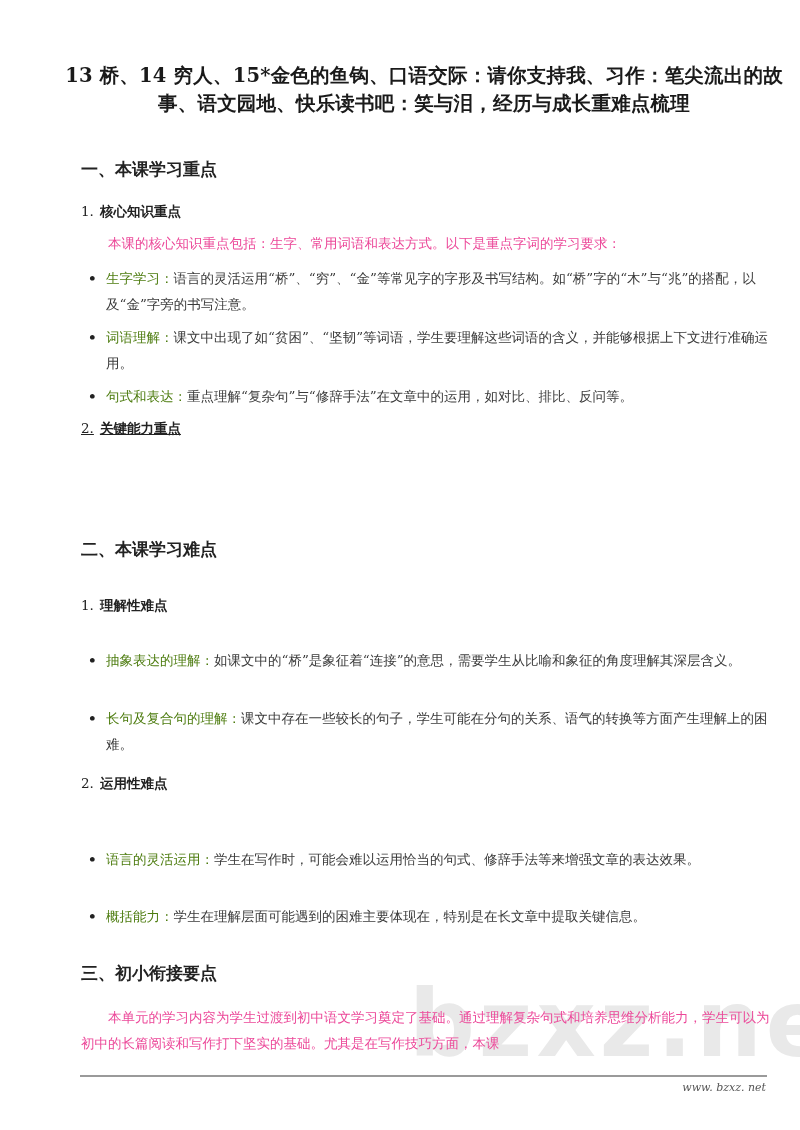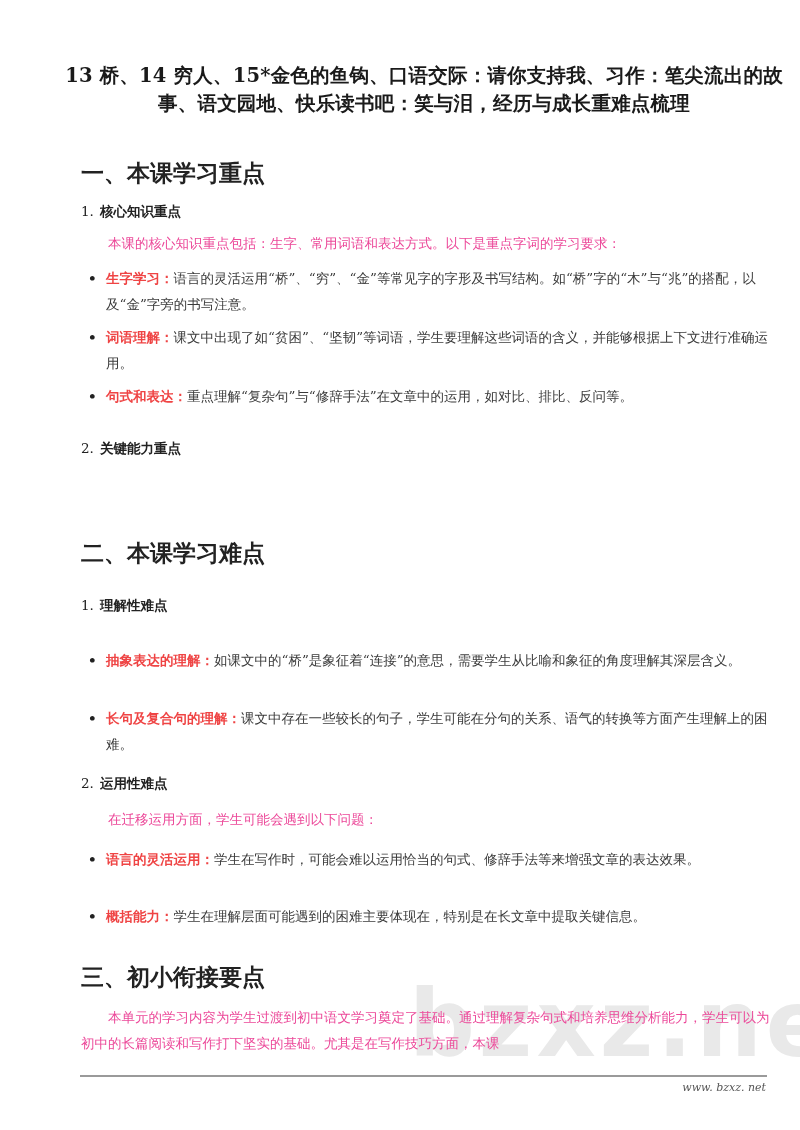--- a/index.html
+++ b/index.html
@@ -8,21 +8,21 @@
     font-family: "DejaVu Serif", "Liberation Serif", serif;
     color: #2a2a2a;
   }
   .page { position: absolute; left: 0; top: 0; width: 800px; height: 1130px; margin-left: 24px; }
   .title {
     position: absolute; left: 40px; top: 62px; width: 720px;
     text-align: center; font-size: 19.5px; line-height: 28px;
     font-weight: bold; color: #1a1a1a; letter-spacing: 0.2px;
   }
   .h1 {
-    position: absolute; left: 57px; font-size: 23px; font-weight: bold;
+    position: absolute; left: 57px; font-size: 17px; font-weight: bold;
     font-family: "DejaVu Sans", "Liberation Sans", sans-serif; color: #222;
   }
   .h2 {
     position: absolute; left: 57px; font-size: 13.5px; font-weight: bold;
     font-family: "DejaVu Sans", "Liberation Sans", sans-serif; color: #222;
   }
   .h2 .num { font-family: "DejaVu Serif", serif; font-weight: normal; margin-right: 6px; }
   .para {
     position: absolute; left: 57px; width: 690px;
     font-size: 13.5px; line-height: 26px; color: #ec4899;
@@ -30,21 +30,21 @@
   }
   .bullet {
     position: absolute; left: 62px; width: 690px;
     font-size: 13.5px; line-height: 26px; color: #3a3a3a;
     padding-left: 20px; box-sizing: border-box;
   }
   .bullet .dot {
     position: absolute; left: 2px; top: 0; font-weight: bold; color: #222;
   }
   .bullet .lead {
-    font-weight: bold; font-family: "DejaVu Sans", "Liberation Sans", sans-serif; color: #ef4444;
+    font-weight: normal; font-family: "DejaVu Sans", "Liberation Sans", sans-serif; color: #4d7c0f;
   }
   .watermark {
     position: absolute; left: 385px; top: 985px;
     font-family: "DejaVu Sans", "Liberation Sans", sans-serif;
     font-weight: bold; font-size: 92px; line-height: 80px;
     color: #e9e9e9; letter-spacing: 4px; z-index: 0;
   }
   .above { z-index: 1; }
   .footer-rule {
     position: absolute; left: 56px; top: 1075px; width: 687px; height: 2px;
@@ -76,21 +76,21 @@
   </div>
   <div class="bullet" style="top:324px;">
     <span class="dot">•</span>
     <span class="lead">词语理解：</span><span>课文中出现了如“贫困”、“坚韧”等词语，学生要理解这些词语的含义，并能够根据上下文进行准确运用。</span>
   </div>
   <div class="bullet" style="top:383px;">
     <span class="dot">•</span>
     <span class="lead">句式和表达：</span><span>重点理解“复杂句”与“修辞手法”在文章中的运用，如对比、排比、反问等。</span>
   </div>
 
-  <div class="h2" style="top:440px;">
+  <div class="h2" style="top:420px;text-decoration:underline;">
     <span class="num">2.</span><span>关键能力重点</span>
   </div>
 
   <div class="h1" style="top:538px;">二、本课学习难点</div>
 
   <div class="h2" style="top:597px;">
     <span class="num">1.</span><span>理解性难点</span>
   </div>
 
   <div class="bullet" style="top:647px;">
@@ -98,21 +98,20 @@
     <span class="lead">抽象表达的理解：</span><span>如课文中的“桥”是象征着“连接”的意思，需要学生从比喻和象征的角度理解其深层含义。</span>
   </div>
   <div class="bullet" style="top:705px;">
     <span class="dot">•</span>
     <span class="lead">长句及复合句的理解：</span><span>课文中存在一些较长的句子，学生可能在分句的关系、语气的转换等方面产生理解上的困难。</span>
   </div>
 
   <div class="h2" style="top:775px;">
     <span class="num">2.</span><span>运用性难点</span>
   </div>
-  <div class="para" style="top:806px;">在迁移运用方面，学生可能会遇到以下问题：</div>
 
   <div class="bullet" style="top:846px;">
     <span class="dot">•</span>
     <span class="lead">语言的灵活运用：</span><span>学生在写作时，可能会难以运用恰当的句式、修辞手法等来增强文章的表达效果。</span>
   </div>
   <div class="bullet" style="top:903px;">
     <span class="dot">•</span>
     <span class="lead">概括能力：</span><span>学生在理解层面可能遇到的困难主要体现在，特别是在长文章中提取关键信息。</span>
   </div>
 

